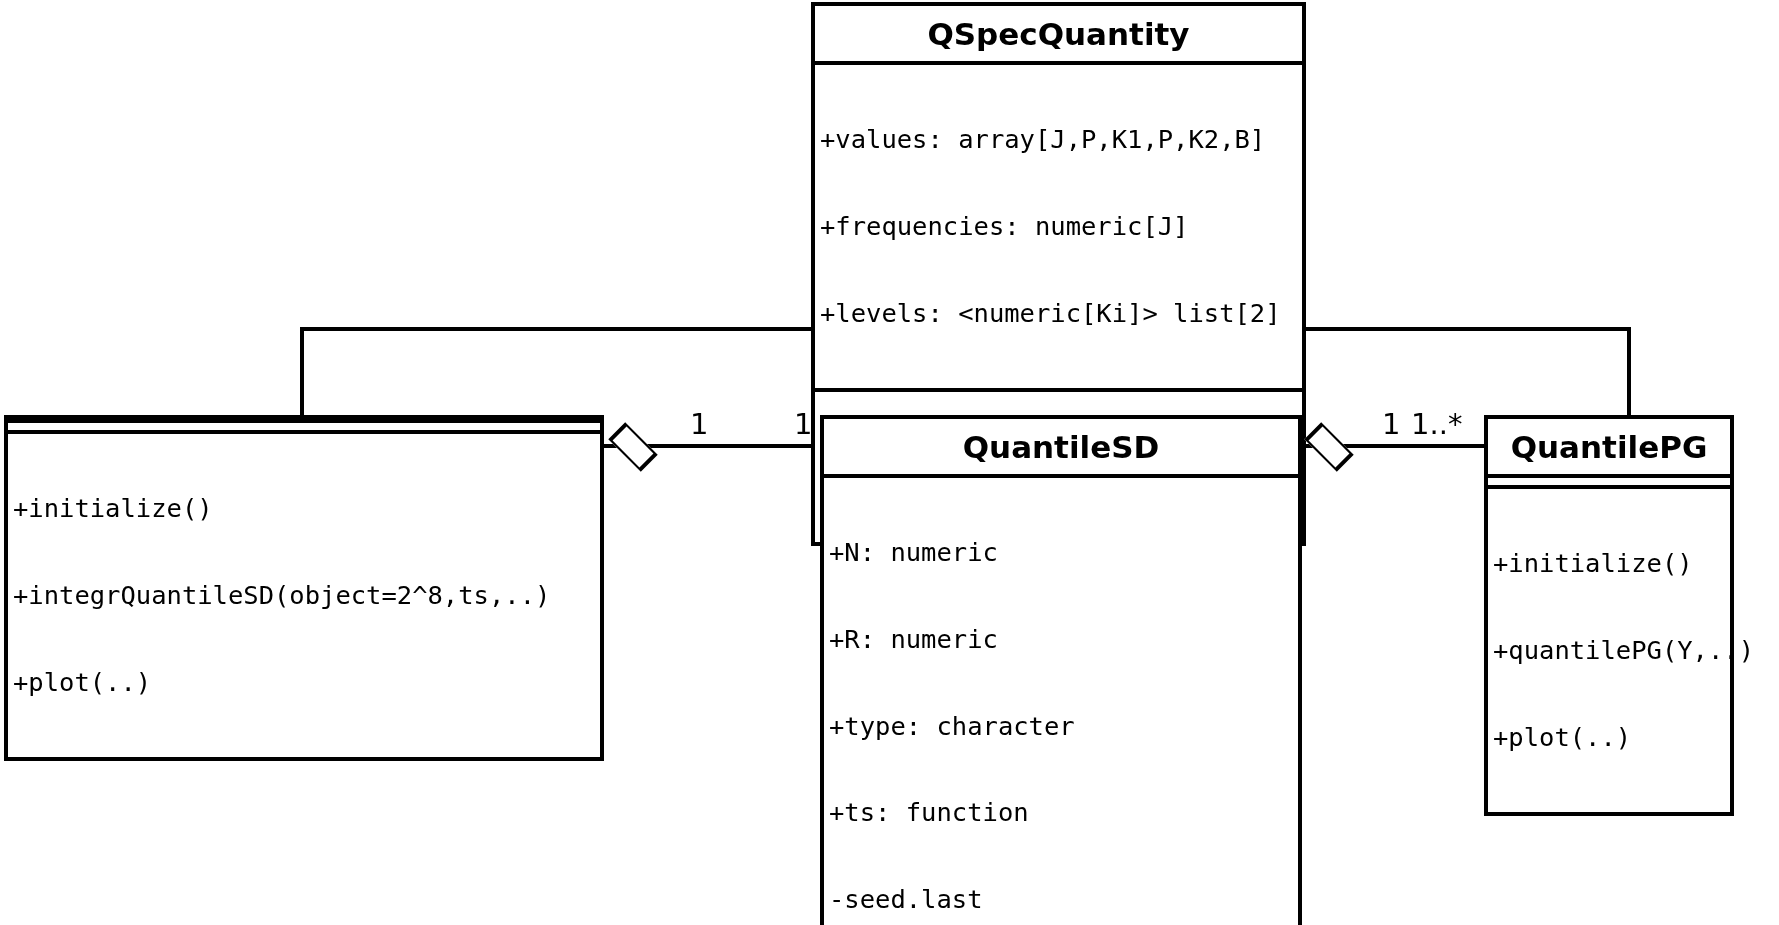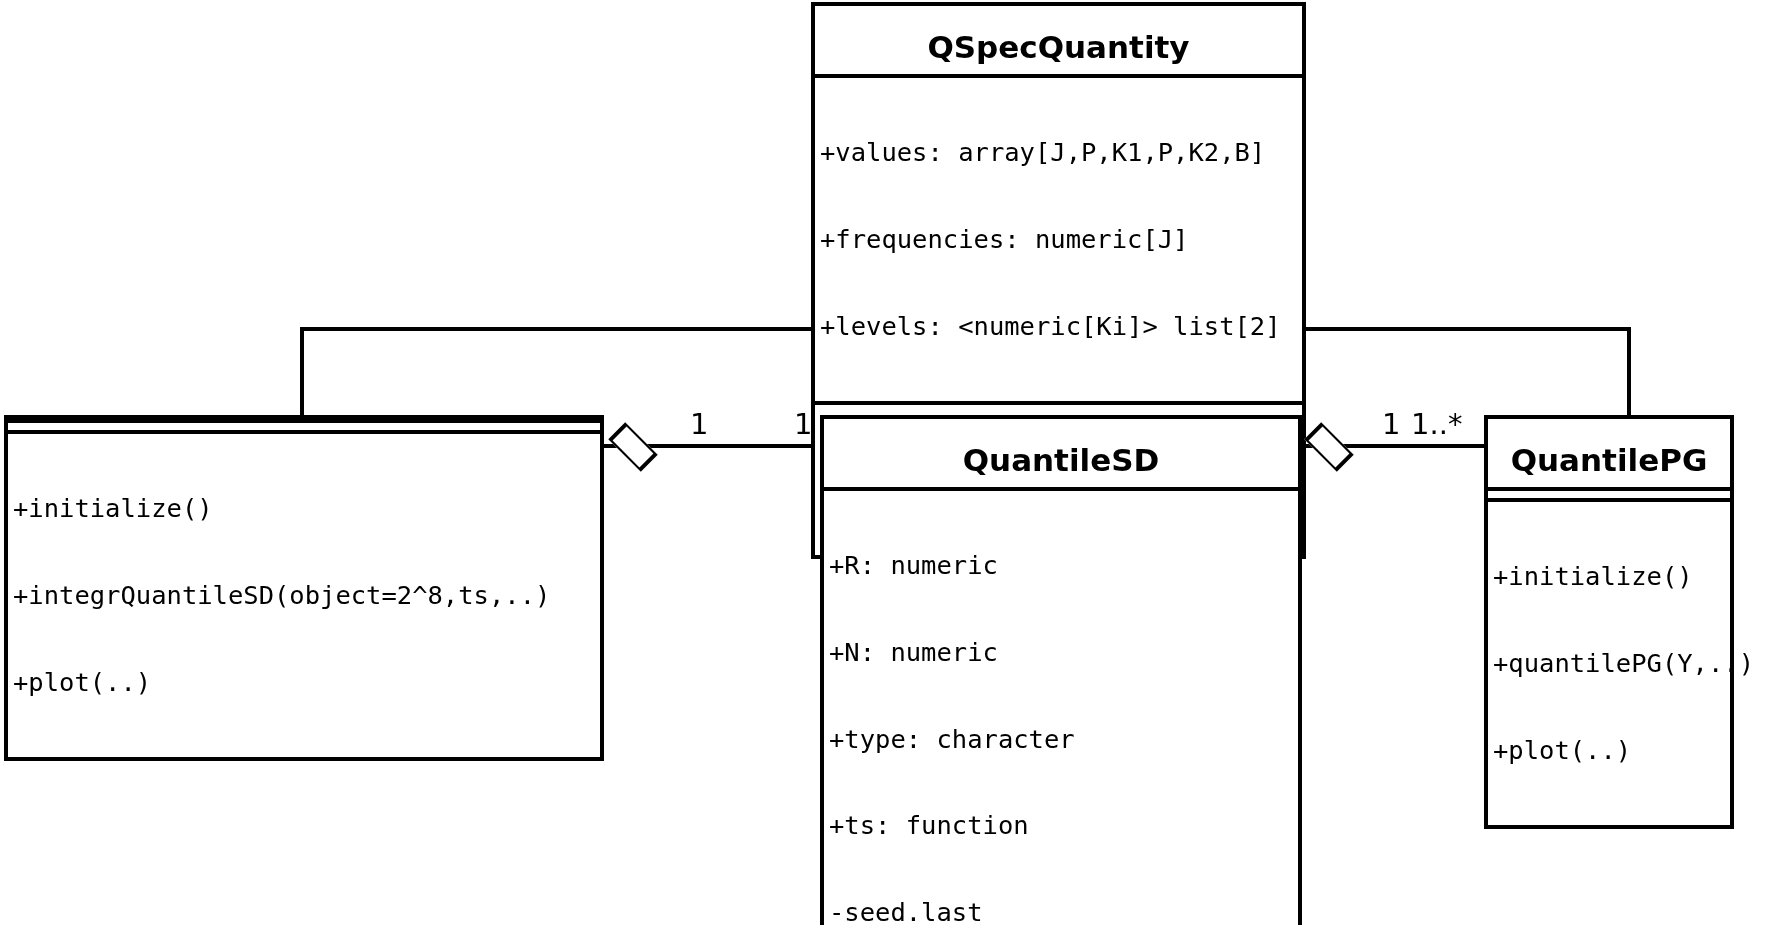--- a/index.html
+++ b/index.html
@@ -26,21 +26,21 @@
     z-index: 5;
   }
   .uml-title {
     box-sizing: border-box;
     text-align: center;
     font-family: "DejaVu Sans", sans-serif;
     font-weight: bold;
     font-size: 31px;
     line-height: 1.0;
     color: #000000;
-    padding: 26px 8px 11px 8px;
+    padding: 13px 8px 11px 8px;
     white-space: nowrap;
   }
   .uml-compartment {
     box-sizing: border-box;
     border-top: 4px solid #000000;
     padding: 2px 0 3px 0;
     font-family: "DejaVu Sans Mono", monospace;
     font-size: 25.5px;
     line-height: 1.135;
     color: #000000;
@@ -158,22 +158,22 @@
     <div class="uml-compartment">
       <div class="uml-row">+initialize()</div>
       <div class="uml-row">+integrQuantileSD(object=2^8,ts,..)</div>
       <div class="uml-row">+plot(..)</div>
     </div>
   </div>
 
   <div class="uml-class" style="left:820px; top:415px; width:482px;">
     <div class="uml-title">QuantileSD</div>
     <div class="uml-compartment">
+      <div class="uml-row">+N: numeric</div>
       <div class="uml-row">+R: numeric</div>
-      <div class="uml-row">+N: numeric</div>
       <div class="uml-row">+type: character</div>
       <div class="uml-row">+ts: function</div>
       <div class="uml-row">-seed.last</div>
       
       
       
       
     </div>
 
   </div>

